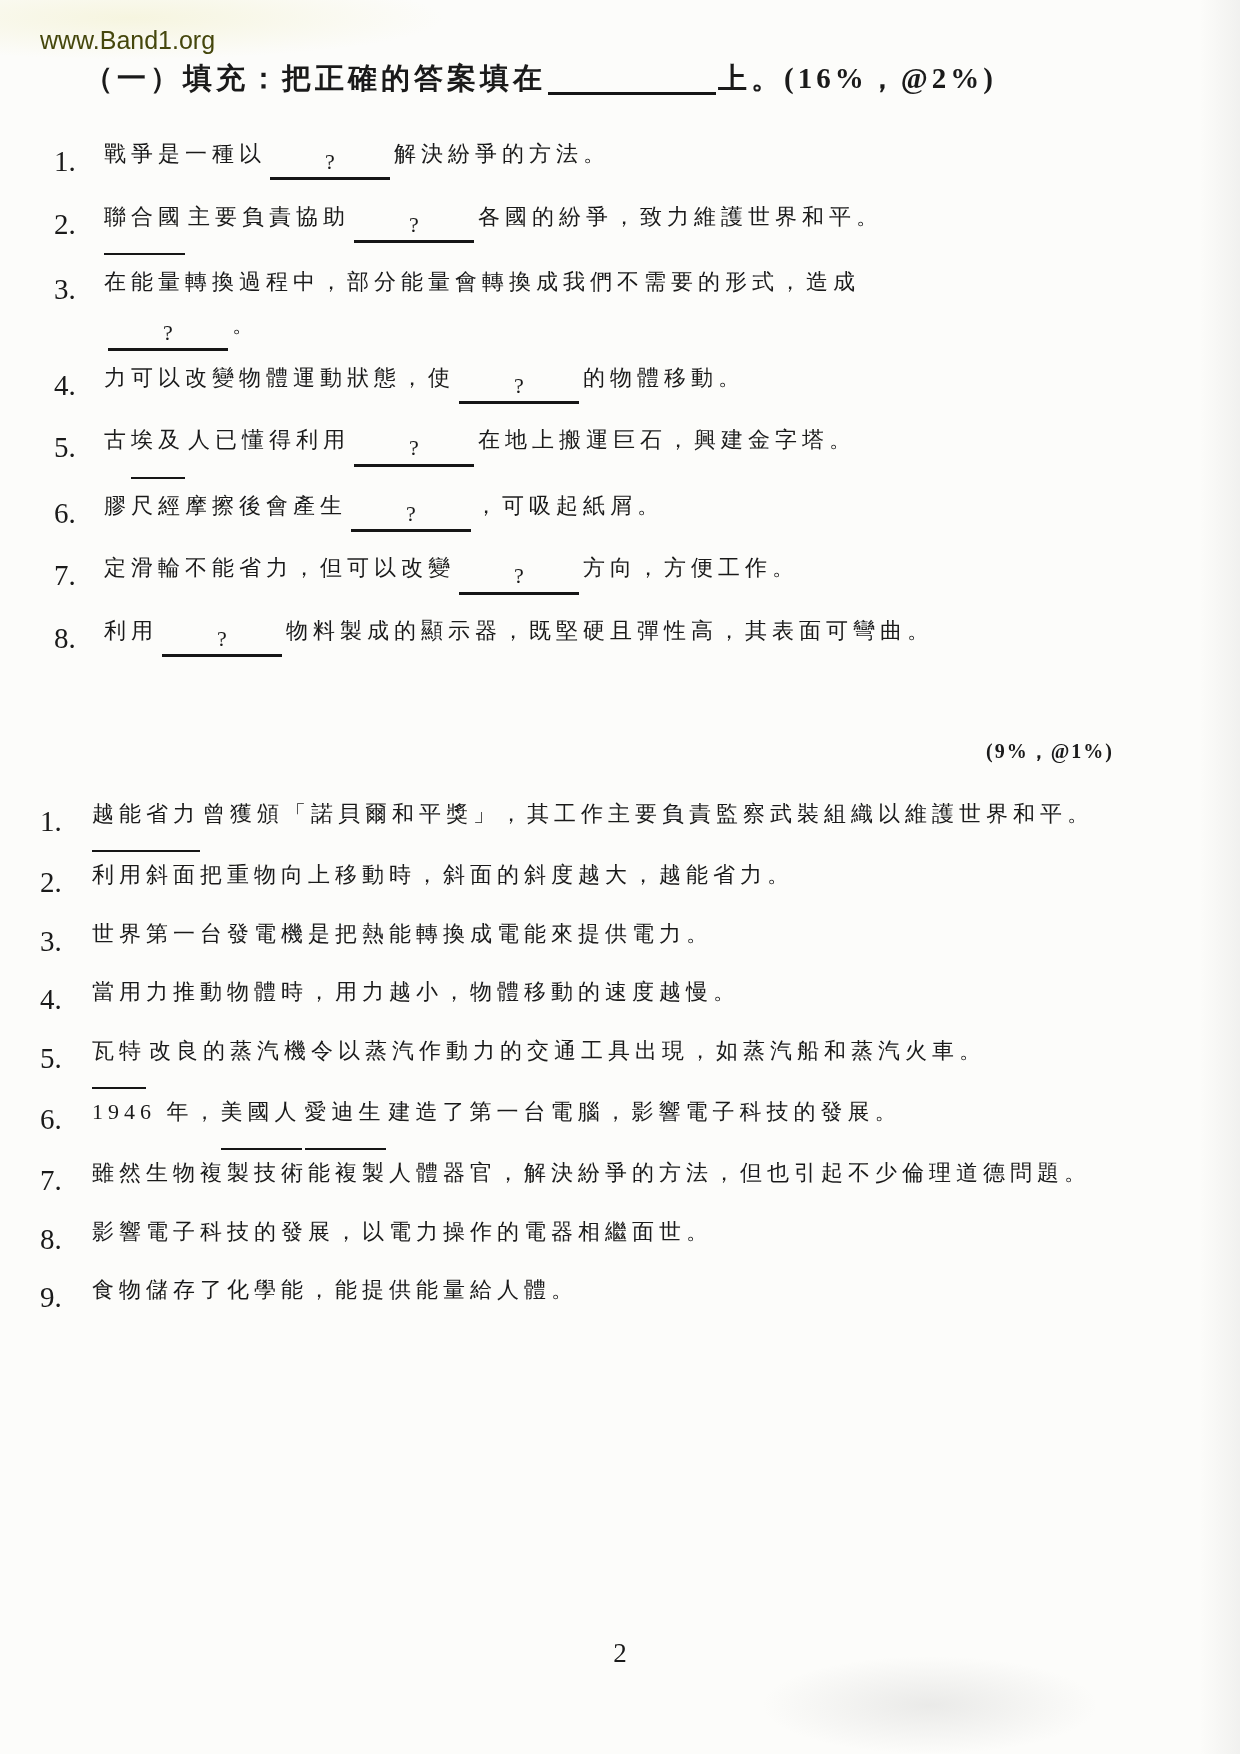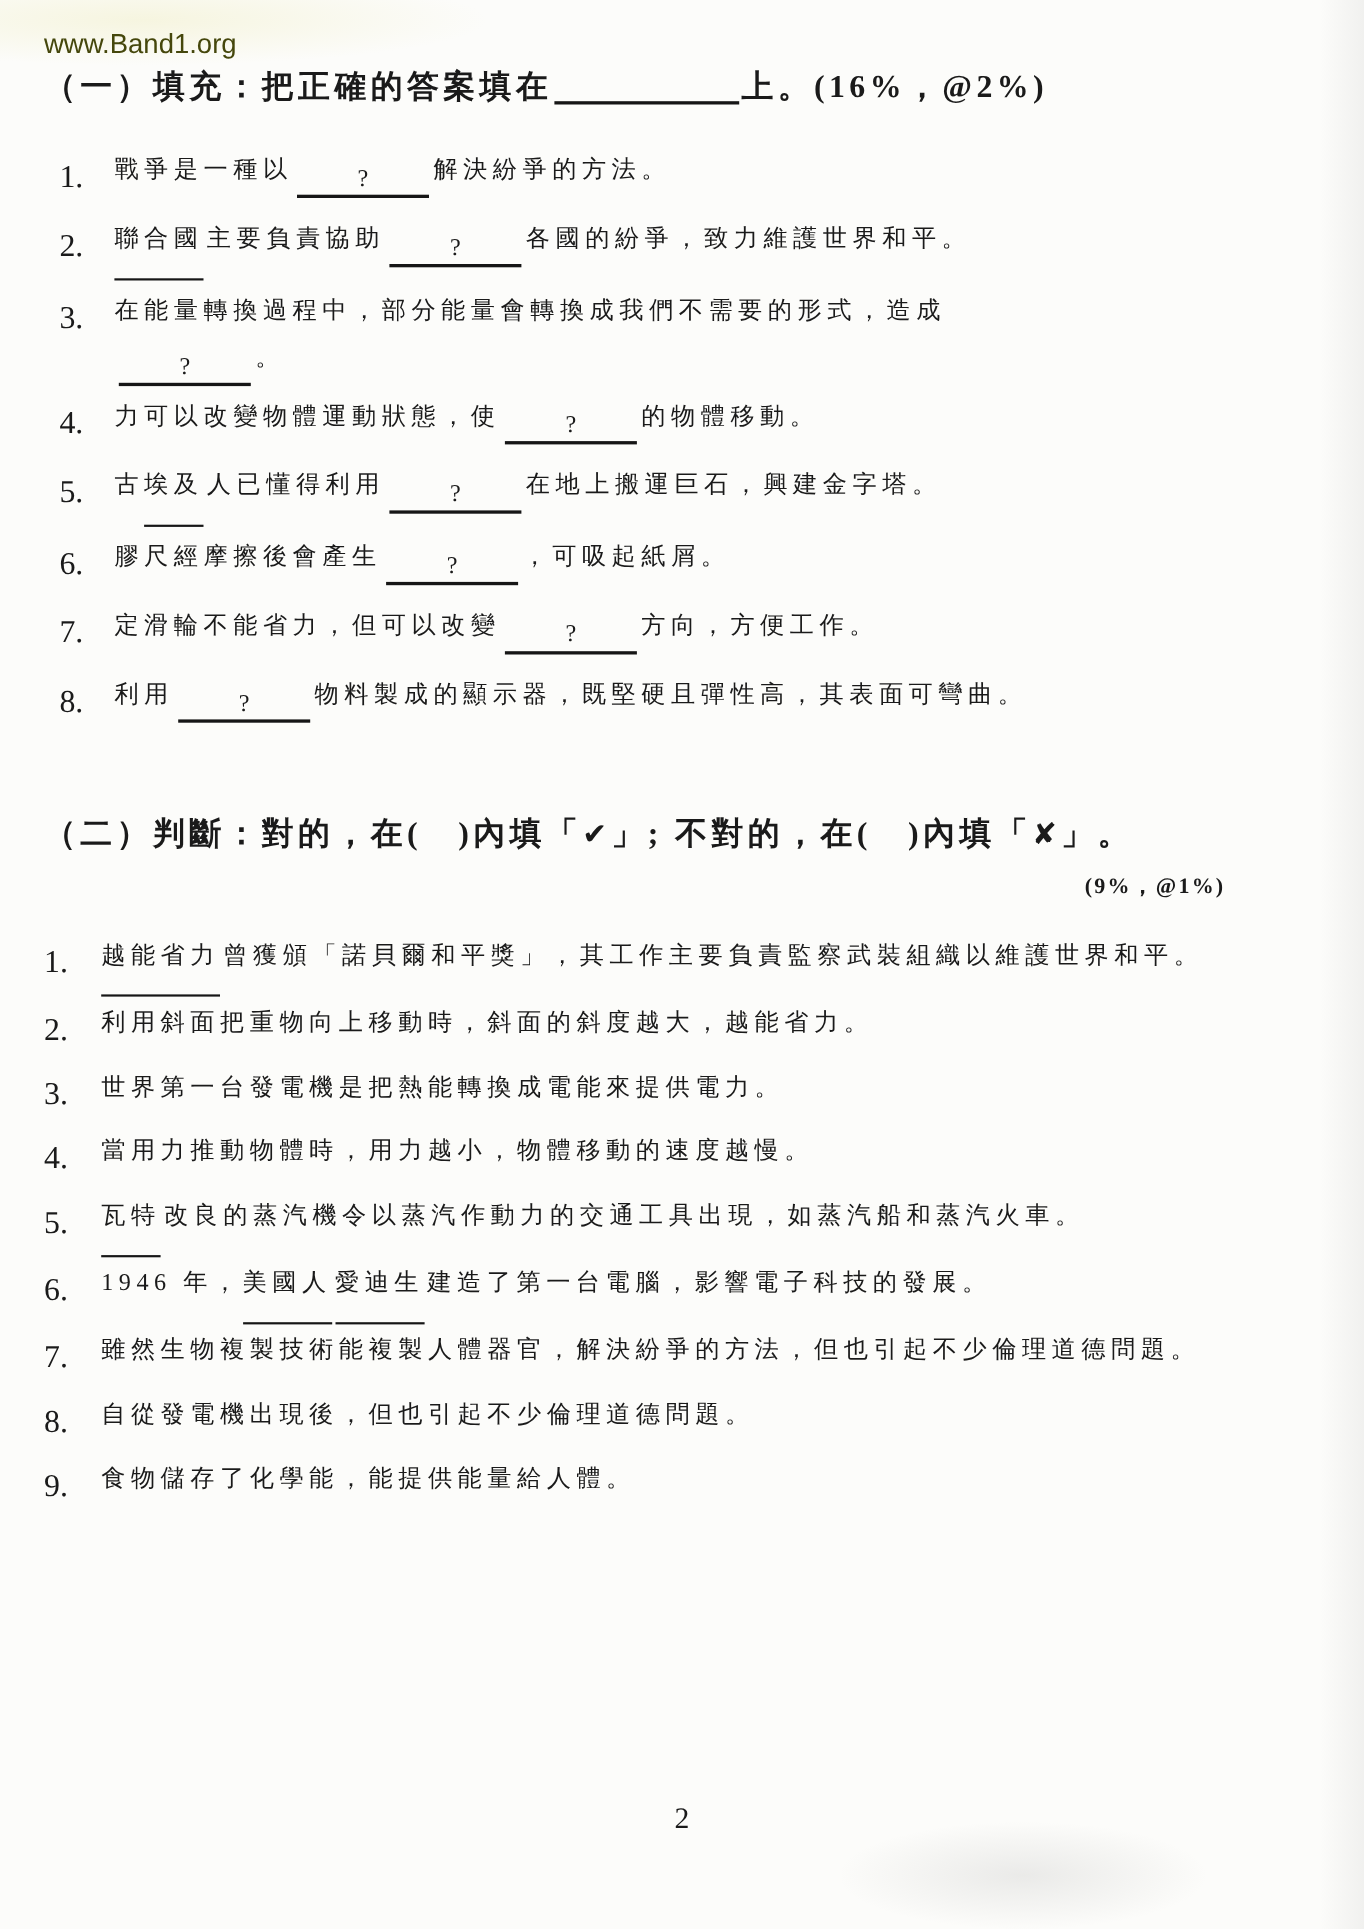--- a/index.html
+++ b/index.html
@@ -26,21 +26,21 @@
     font-size: 25px;
     color: #45470c;
     margin: 2px 0 4px 0;
   }
   .s1-title, .s2-title {
     font-size: 29px;
     font-weight: bold;
     letter-spacing: 4px;
     margin: 0;
   }
-  .s1-title { margin-bottom: 34px; }
+  .s1-title { margin-bottom: 34px; margin-left: 44px; }
   .title-blank {
     display: inline-block;
     width: 168px;
     border-bottom: 3.5px solid #161616;
     height: 1em;
     vertical-align: -7px;
     margin: 0 2px;
   }
   .q-row {
     display: flex;
@@ -141,21 +141,20 @@
         <span class="q-num">7.</span>
         <div class="q-text"><span>定滑輪不能省力，但可以改變</span><span class="blank">?</span><span>方向，方便工作。</span></div>
       </div>
       <div class="q-row">
         <span class="q-num">8.</span>
         <div class="q-text"><span>利用</span><span class="blank">?</span><span>物料製成的顯示器，既堅硬且彈性高，其表面可彎曲。</span></div>
       </div>
     </div>
 
   <div class="s2-block">
-    <h2 class="s2-title"><span>（二）判斷：對的，在(　)內填「</span><span class="mark-glyph">✔</span><span>」; 不對的，在(　)內填「</span><span class="mark-glyph">✘</span><span>」。</span></h2>
     <div class="s2-marks">(9%，@1%)</div>
     <div id="s2-list">
         <div class="q-row">
           <span class="q-num">1.</span>
           <div class="q-text"><span class="useg">越能省力</span><span>曾獲頒「諾貝爾和平獎」，其工作主要負責監察武裝組織以維護世界和平。</span></div>
         </div>
         <div class="q-row">
           <span class="q-num">2.</span>
           <div class="q-text"><span>利用斜面把重物向上移動時，斜面的斜度越大，越能省力。</span></div>
         </div>
@@ -174,21 +173,21 @@
         <div class="q-row">
           <span class="q-num">6.</span>
           <div class="q-text"><span>1946 年，</span><span class="useg">美國人</span><span class="useg">愛迪生</span><span>建造了第一台電腦，影響電子科技的發展。</span></div>
         </div>
         <div class="q-row">
           <span class="q-num">7.</span>
           <div class="q-text"><span>雖然生物複製技術能複製人體器官，解決紛爭的方法，但也引起不少倫理道德問題。</span></div>
         </div>
         <div class="q-row">
           <span class="q-num">8.</span>
-          <div class="q-text"><span>自從發電機出現後，但也引起不少倫理道德問題。</span></div>
+          <div class="q-text"><span>影響電子科技的發展，以電力操作的電器相繼面世。</span></div>
         </div>
         <div class="q-row">
           <span class="q-num">9.</span>
           <div class="q-text"><span>食物儲存了化學能，能提供能量給人體。</span></div>
         </div>
       </div>
   </div>
 
   <div class="page-number">2</div>
 

